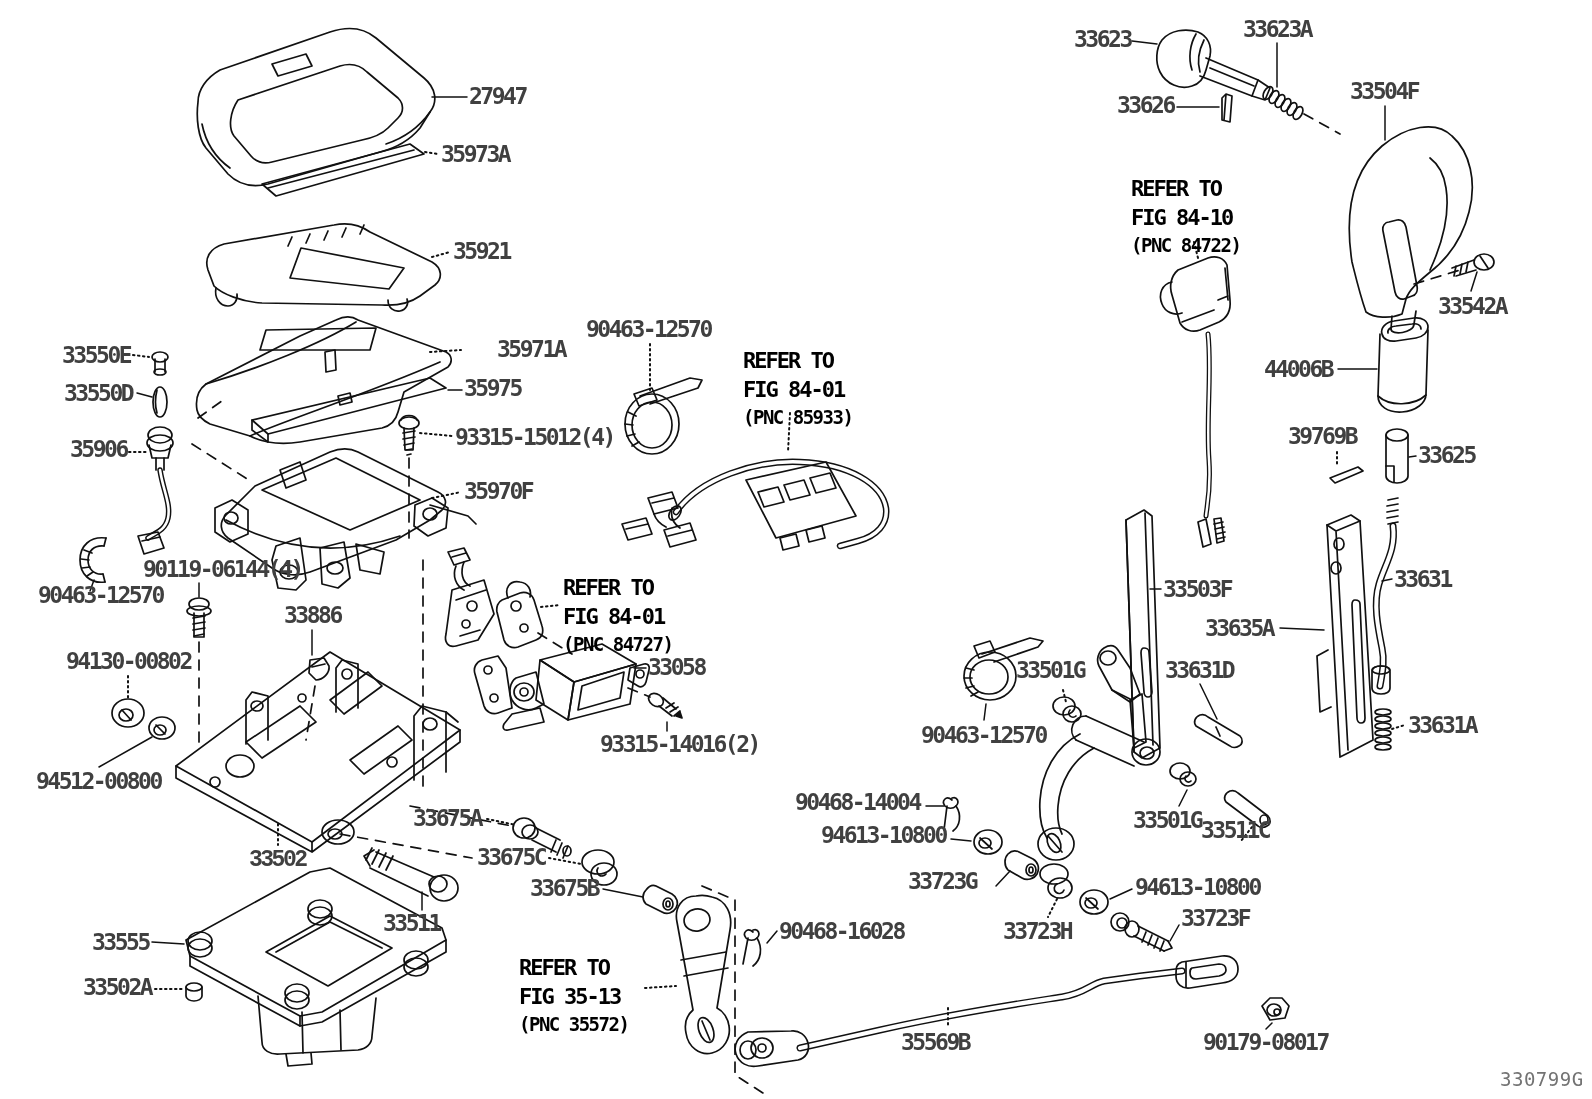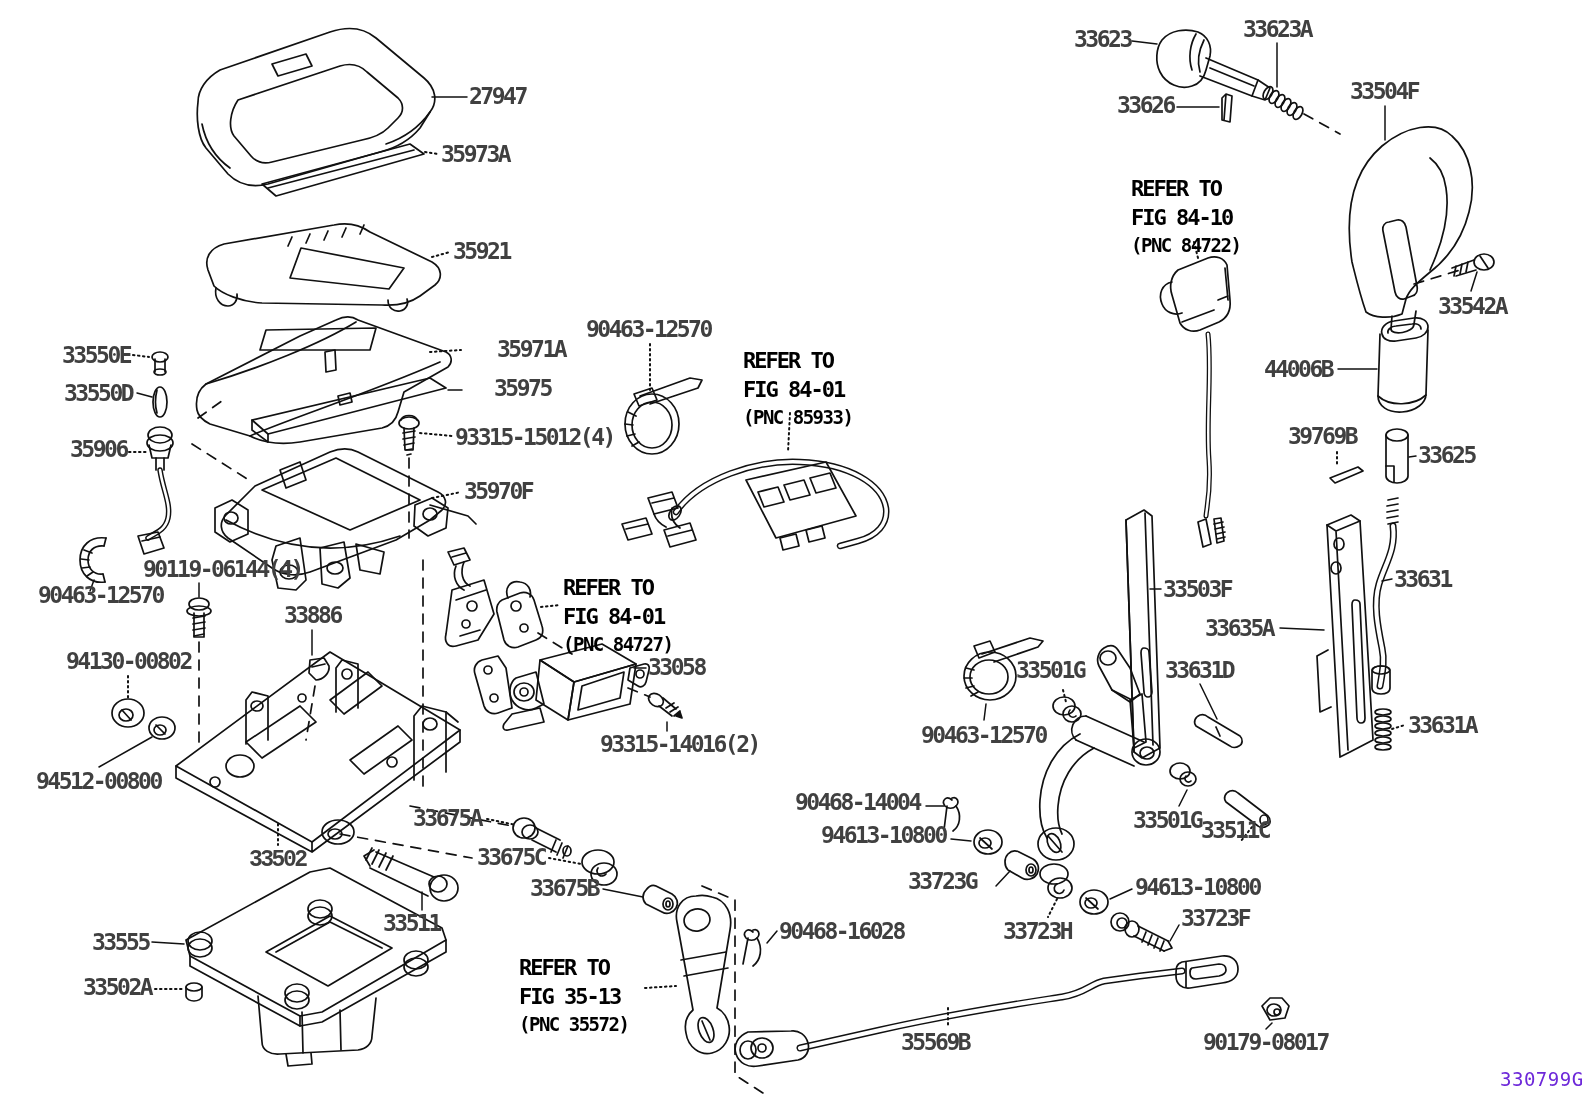--- a/index.html
+++ b/index.html
@@ -5,21 +5,21 @@
   html,body{margin:0;padding:0;background:#fff;}
   #canvas{position:relative;width:1592px;height:1099px;background:#ffffff;overflow:hidden;
           font-family:"DejaVu Sans Mono",monospace;}
   #art{position:absolute;left:0;top:0;}
   .plabel{position:absolute;font:bold 23px/1.05 "DejaVu Sans Mono",monospace;
           letter-spacing:-2.5px;color:#404040;white-space:nowrap;}
   .pnote{position:absolute;color:#000;white-space:nowrap;}
   .pnote .l12{font:bold 22px/1.32 "DejaVu Sans Mono",monospace;letter-spacing:-2px;display:block;}
   .pnote .l3{font:bold 19px/1.45 "DejaVu Sans Mono",monospace;letter-spacing:-1.5px;display:block;}
   #diagram-code{position:absolute;left:1500px;top:1068px;font:19px "DejaVu Sans Mono",monospace;
-          letter-spacing:0.5px;color:#6d28d9;}
+          letter-spacing:0.5px;color:#737373;}
   svg path,svg line,svg ellipse,svg circle,svg rect,svg polyline,svg polygon{vector-effect:non-scaling-stroke;}
 </style>
 </head>
 <body>
 
 <div id="canvas">
 
 <svg id="art" width="1592" height="1099" viewBox="0 0 1592 1099" fill="none" stroke="#111" stroke-width="1.7" stroke-linecap="round" stroke-linejoin="round">
 
   <g>
@@ -557,21 +557,21 @@
 </svg>
 
 <div id="labels">
       <div class="plabel" style="left: 469px; top: 84px;">27947</div>
       <div class="plabel" style="left: 441px; top: 142px;">35973A</div>
       <div class="plabel" style="left: 453px; top: 239px;">35921</div>
       <div class="plabel" style="left: 62px; top: 343px;">33550E</div>
       <div class="plabel" style="left: 64px; top: 381px;">33550D</div>
       <div class="plabel" style="left: 70px; top: 437px;">35906</div>
       <div class="plabel" style="left: 464px; top: 337px; margin-left: 33px;">35971A</div>
-      <div class="plabel" style="left: 464px; top: 376px; margin-left: 30px;">35975</div>
+      <div class="plabel" style="left: 464px; top: 376px;">35975</div>
       <div class="plabel" style="left: 455px; top: 425px;">93315-15012(4)</div>
       <div class="plabel" style="left: 464px; top: 479px;">35970F</div>
       <div class="plabel" style="left: 38px; top: 583px;">90463-12570</div>
       <div class="plabel" style="left: 143px; top: 557px;">90119-06144(4)</div>
       <div class="plabel" style="left: 284px; top: 603px;">33886</div>
       <div class="plabel" style="left: 66px; top: 649px;">94130-00802</div>
       <div class="plabel" style="left: 36px; top: 769px;">94512-00800</div>
       <div class="plabel" style="left: 249px; top: 848px; font-family: Liberation Mono, monospace;">33502</div>
       <div class="plabel" style="left: 383px; top: 911px;">33511</div>
       <div class="plabel" style="left: 92px; top: 930px;">33555</div>

